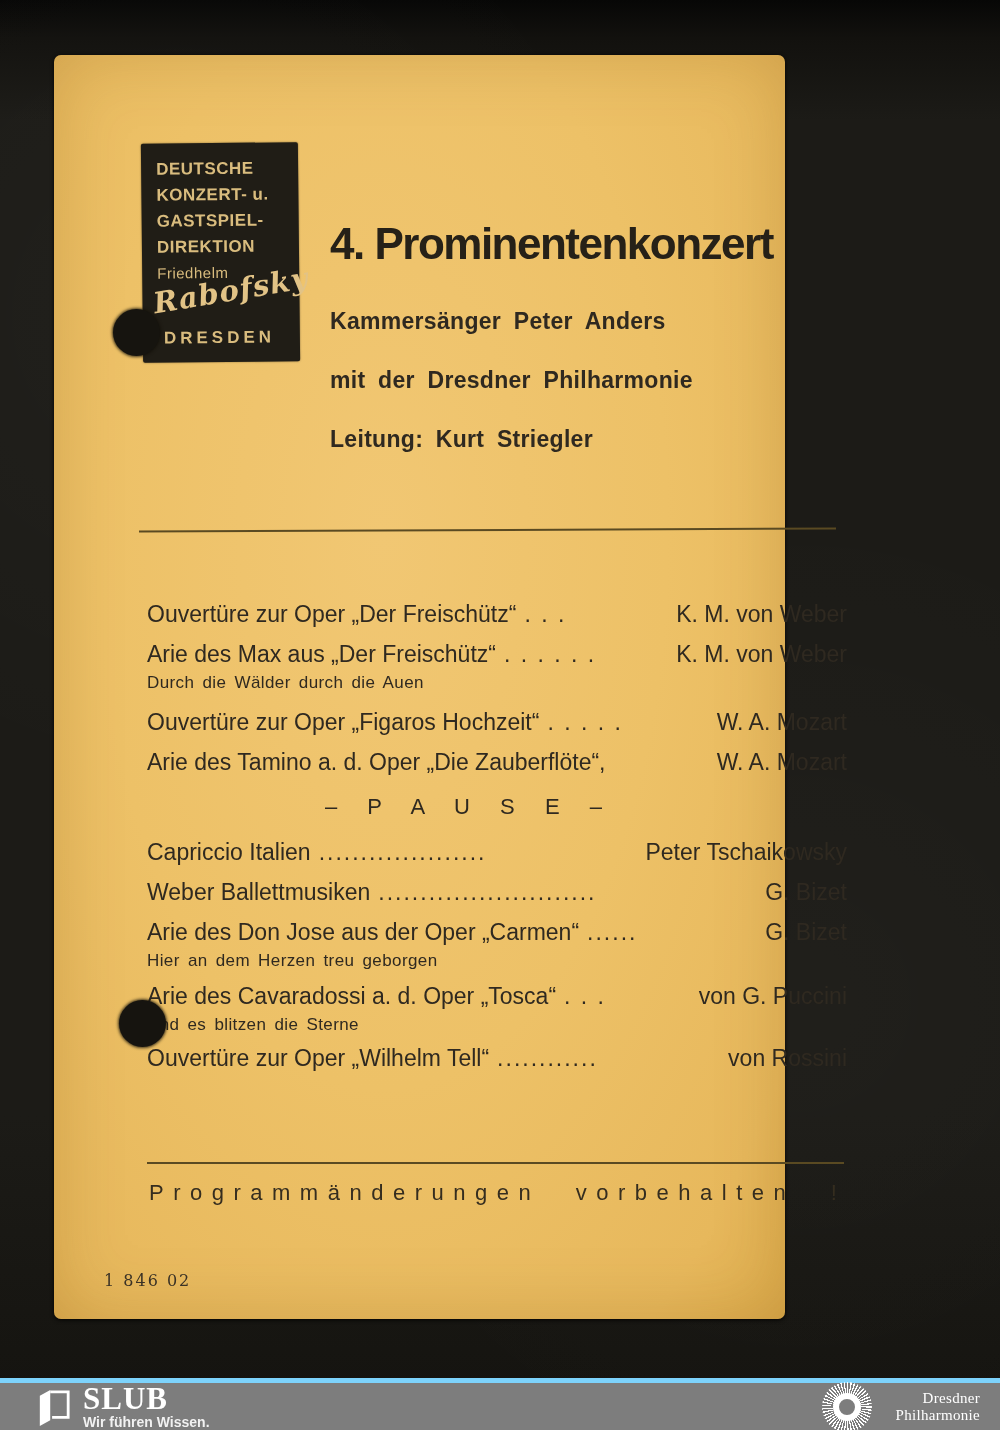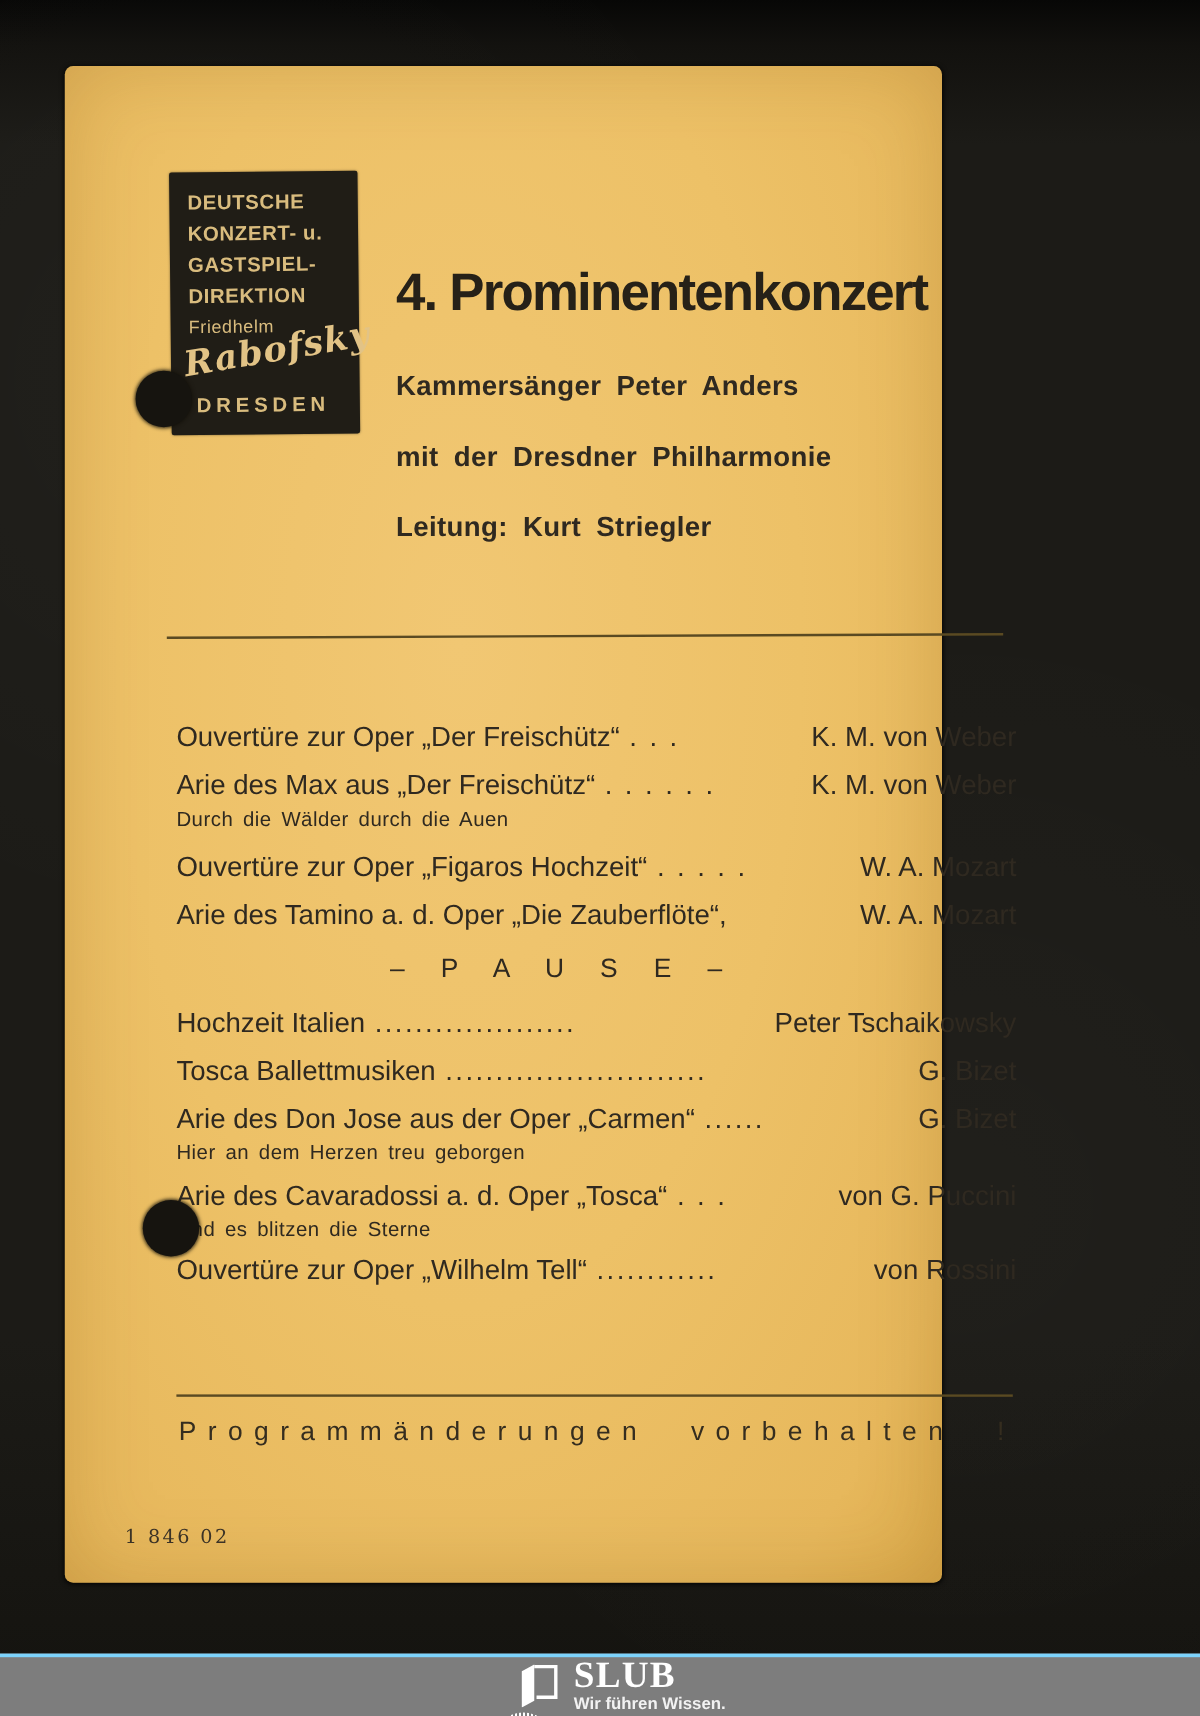--- a/index.html
+++ b/index.html
@@ -93,34 +93,33 @@
     color:#352d1f;
   }
   .shelf-number {
     position:absolute; left:50px; top:1216px;
     font-family:"DejaVu Serif", serif; font-size:16px; letter-spacing:2px; color:#3a3226;
   }
 
   
   .viewer-bar {
     position:absolute; left:0; bottom:0; width:1000px; height:52px;
-    background:#7d7d7d; border-top:3px solid #7dd3fc;
+    background:#7d7d7d; border-top:5px solid #7dd3fc;
     display:flex; align-items:center; justify-content:space-between;
     color:#fff;
-    flex-direction:column;
   }
   .slub-logo { display:flex; align-items:center; gap:12px; padding-left:37px; cursor:pointer; }
   .book-icon { width:34px; height:38px; flex:0 0 auto; }
   .slub-text-wrap { line-height:1; }
   .slub-name {
     font-family:"Liberation Serif", serif; font-weight:bold; font-size:31px;
     letter-spacing:1px; line-height:30px;
   }
   .slub-tagline { font-size:14px; font-weight:bold; line-height:16px; color:#f2f2f2; }
-  .partner-logo { display:flex; align-items:center; gap:24px; padding-right:20px; cursor:pointer; }
+  .partner-logo { display:flex; align-items:center; gap:24px; padding-right:20px; cursor:pointer;text-align:right; }
   .burst { position:relative; width:50px; height:50px; flex:0 0 auto; }
   .burst-rays {
     position:absolute; inset:0; border-radius:50%;
     background:repeating-conic-gradient(#fff 0deg 3.5deg, rgba(255,255,255,0) 3.5deg 8deg);
   }
   .burst-ring {
     position:absolute; left:11px; top:11px; width:28px; height:28px;
     border-radius:50%; border:6px solid #fff; background:#7d7d7d;
   }
   .partner-text { font-family:"Liberation Serif", serif; font-size:15px; line-height:17px; letter-spacing:.3px; }
@@ -176,27 +175,27 @@
 
     <div class="prow">
       <span class="ptitle">Arie des Tamino a. d. Oper „Die Zauberflöte“,</span>
       <span class="pdots"></span>
       <span class="pcomp">W. A. Mozart</span>
     </div>
 
     <div class="pause-line">– P A U S E –</div>
 
     <div class="prow">
-      <span class="ptitle">Hochzeit Italien</span>
+      <span class="ptitle">Capriccio Italien</span>
       <span class="pdots">....................</span>
       <span class="pcomp">Peter Tschaikowsky</span>
     </div>
 
     <div class="prow">
-      <span class="ptitle">Tosca Ballettmusiken</span>
+      <span class="ptitle">Weber Ballettmusiken</span>
       <span class="pdots">..........................</span>
       <span class="pcomp">G. Bizet</span>
     </div>
 
     <div class="prow">
       <span class="ptitle">Arie des Don Jose aus der Oper „Carmen“</span>
       <span class="pdots">......</span>
       <span class="pcomp">G. Bizet</span>
     </div>
     <div class="pnote pnote-mid">Hier an dem Herzen treu geborgen</div>

